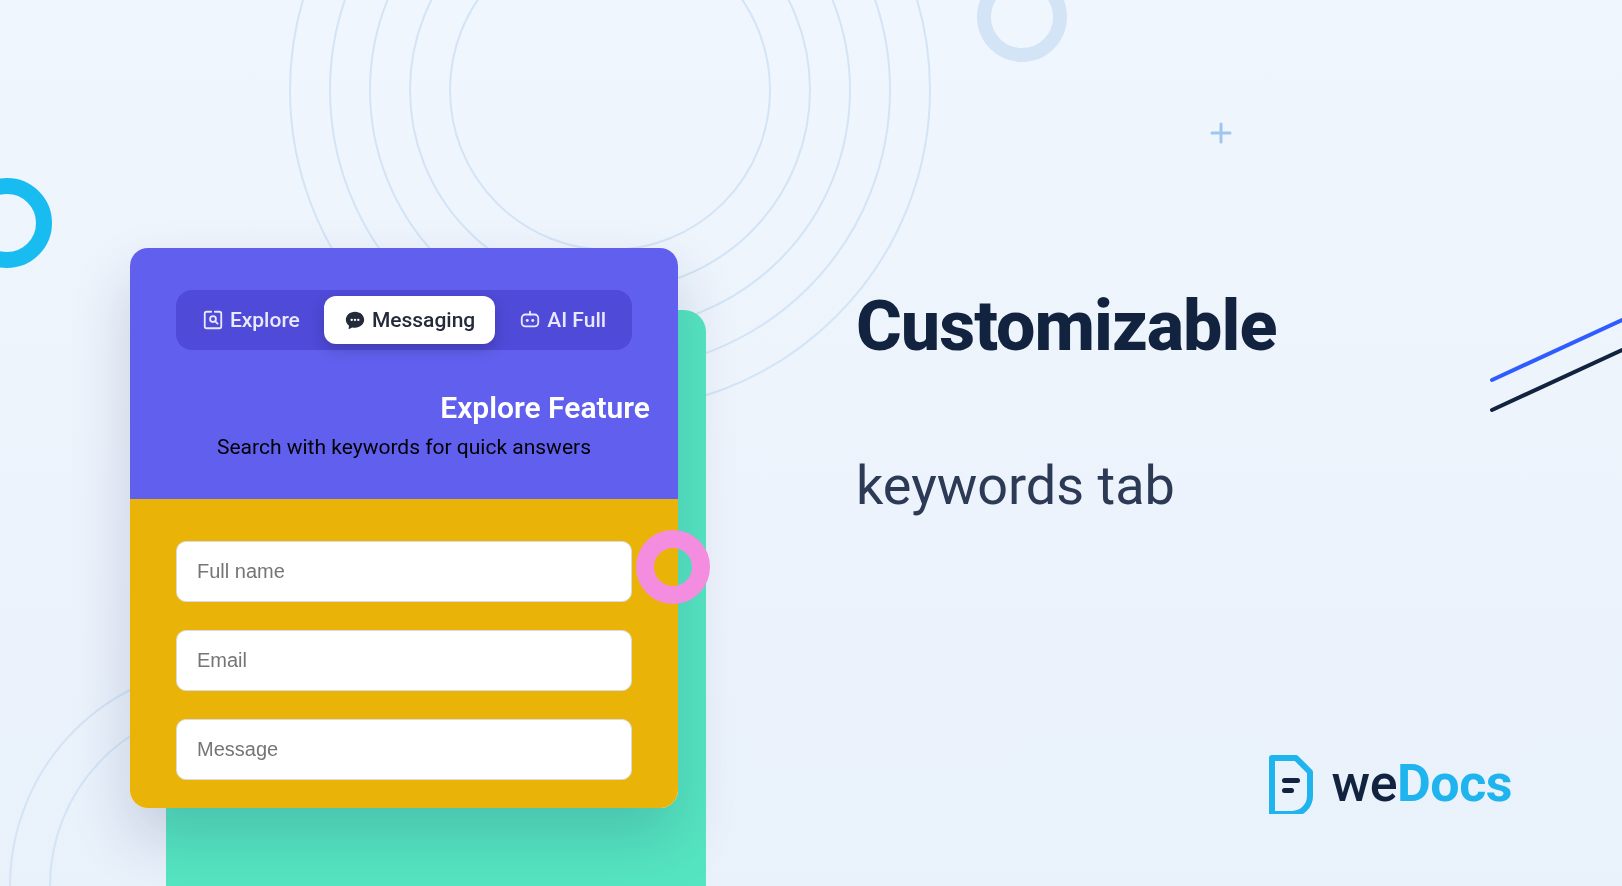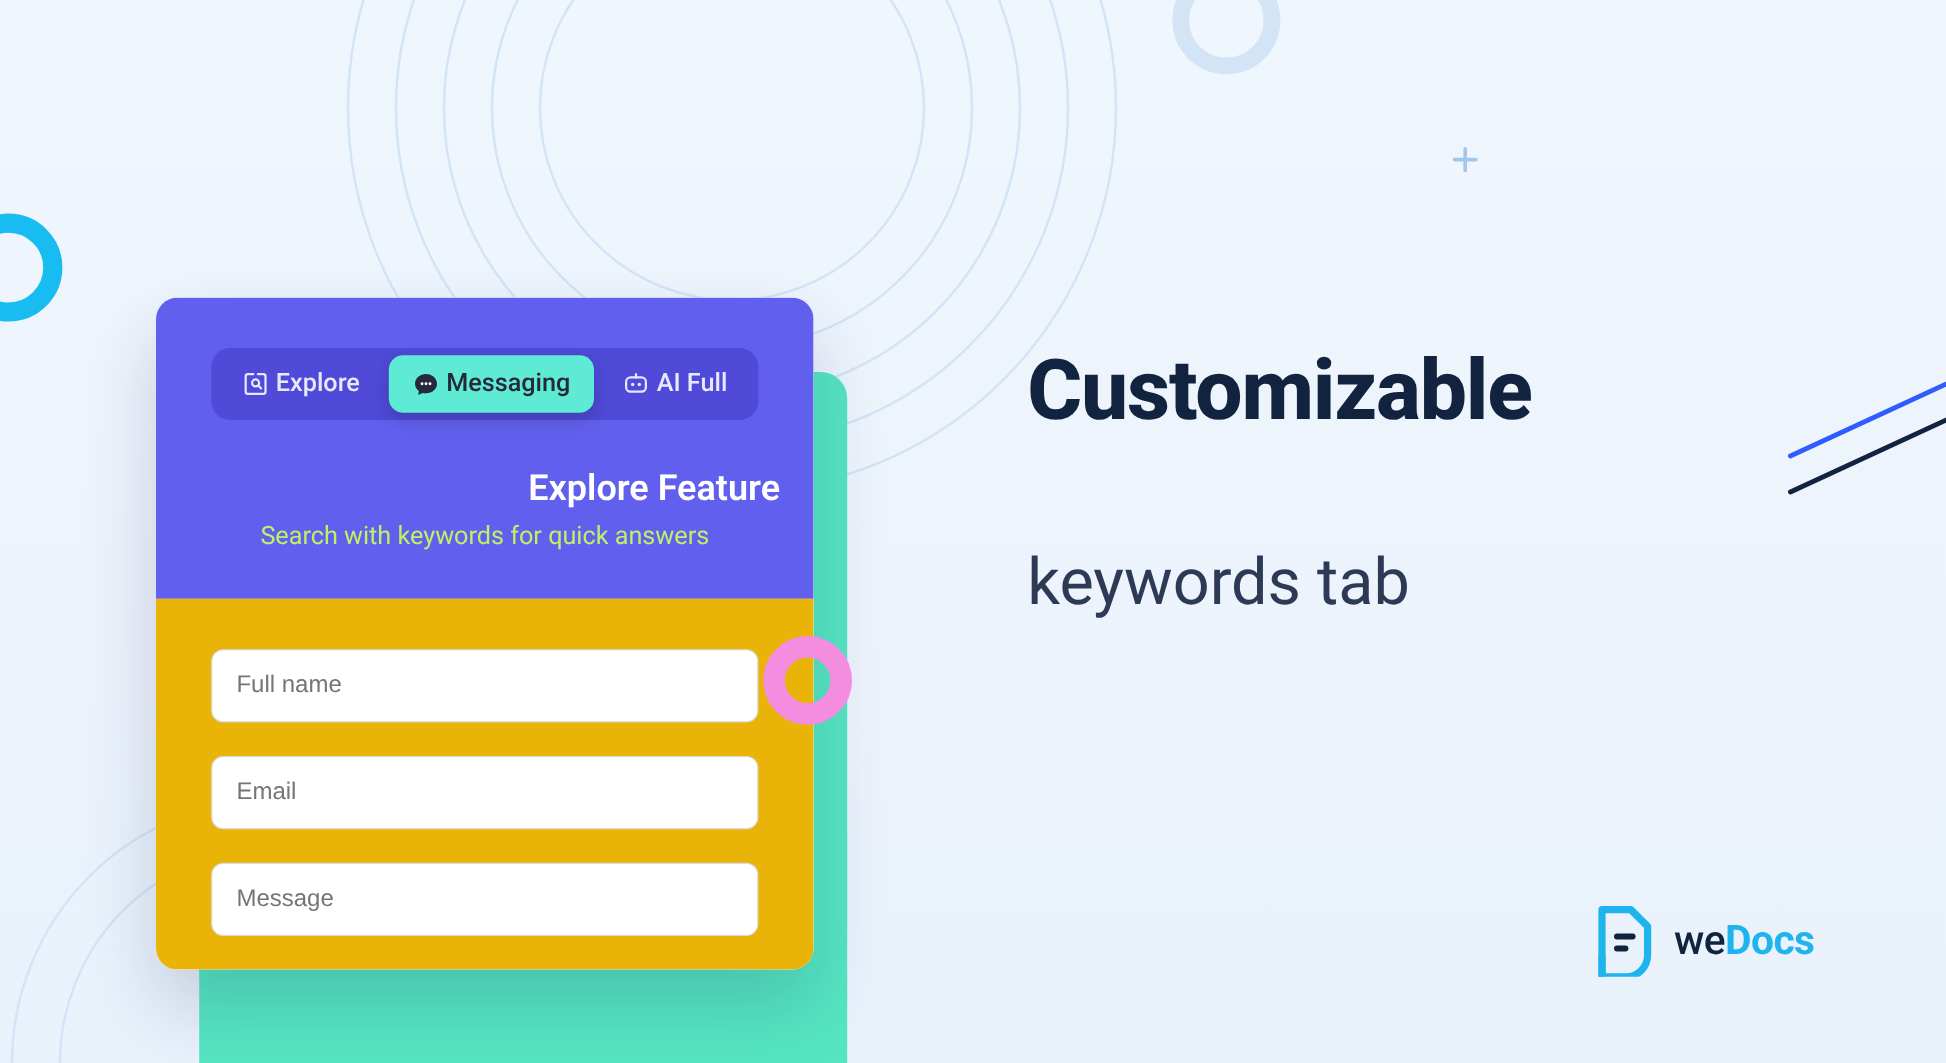--- a/index.html
+++ b/index.html
@@ -102,37 +102,37 @@
     align-items: center;
     gap: 6px;
     padding: 12px 20px;
     border-radius: 12px;
     font-size: 21px;
     font-weight: 500;
     color: #E8E8FF;
     cursor: pointer;
   }
   .tab.active {
-    background: #5eead4;
+    background: #ffffff;
     color: #242A3A;
     box-shadow: 0 6px 14px rgba(0,0,0,.18);
   }
   .tab .ic { width: 22px; height: 22px; display:inline-flex; align-items:center; justify-content:center; }
   .tab .ic svg { width: 22px; height: 22px; }
 
   .widget-title {
     margin-top: 40px;
     font-size: 30px;
     font-weight: 600;
     text-align: right;
   }
   .widget-sub {
     margin-top: 10px;
     font-size: 21px;
-    color: #bef264;
+    color: #000000;
   }
 
   .widget-body {
     padding: 42px 46px 0;
     background: #eab308;
   }
   .field {
     width: 100%;
     border: 1.5px solid #D8DCE2;
     border-radius: 10px;
@@ -177,21 +177,21 @@
   
   .brand {
     position: absolute;
     right: 110px; bottom: 72px;
     display: flex;
     align-items: center;
     gap: 14px;
   }
   .brand-logo svg { display:block; }
   .brand-text {
-    font-size: 34px;
+    font-size: 52px;
     font-weight: 500;
     letter-spacing: -0.5px;
   }
   .brand-text .we { color: #12233F; font-weight: 500; }
   .brand-text .docs { color: #1FB4EE; font-weight: 700; }
 
   .deco-bottom-arc {
     position: absolute;
     left: -30px; bottom: -260px;
     width: 520px; height: 520px;

